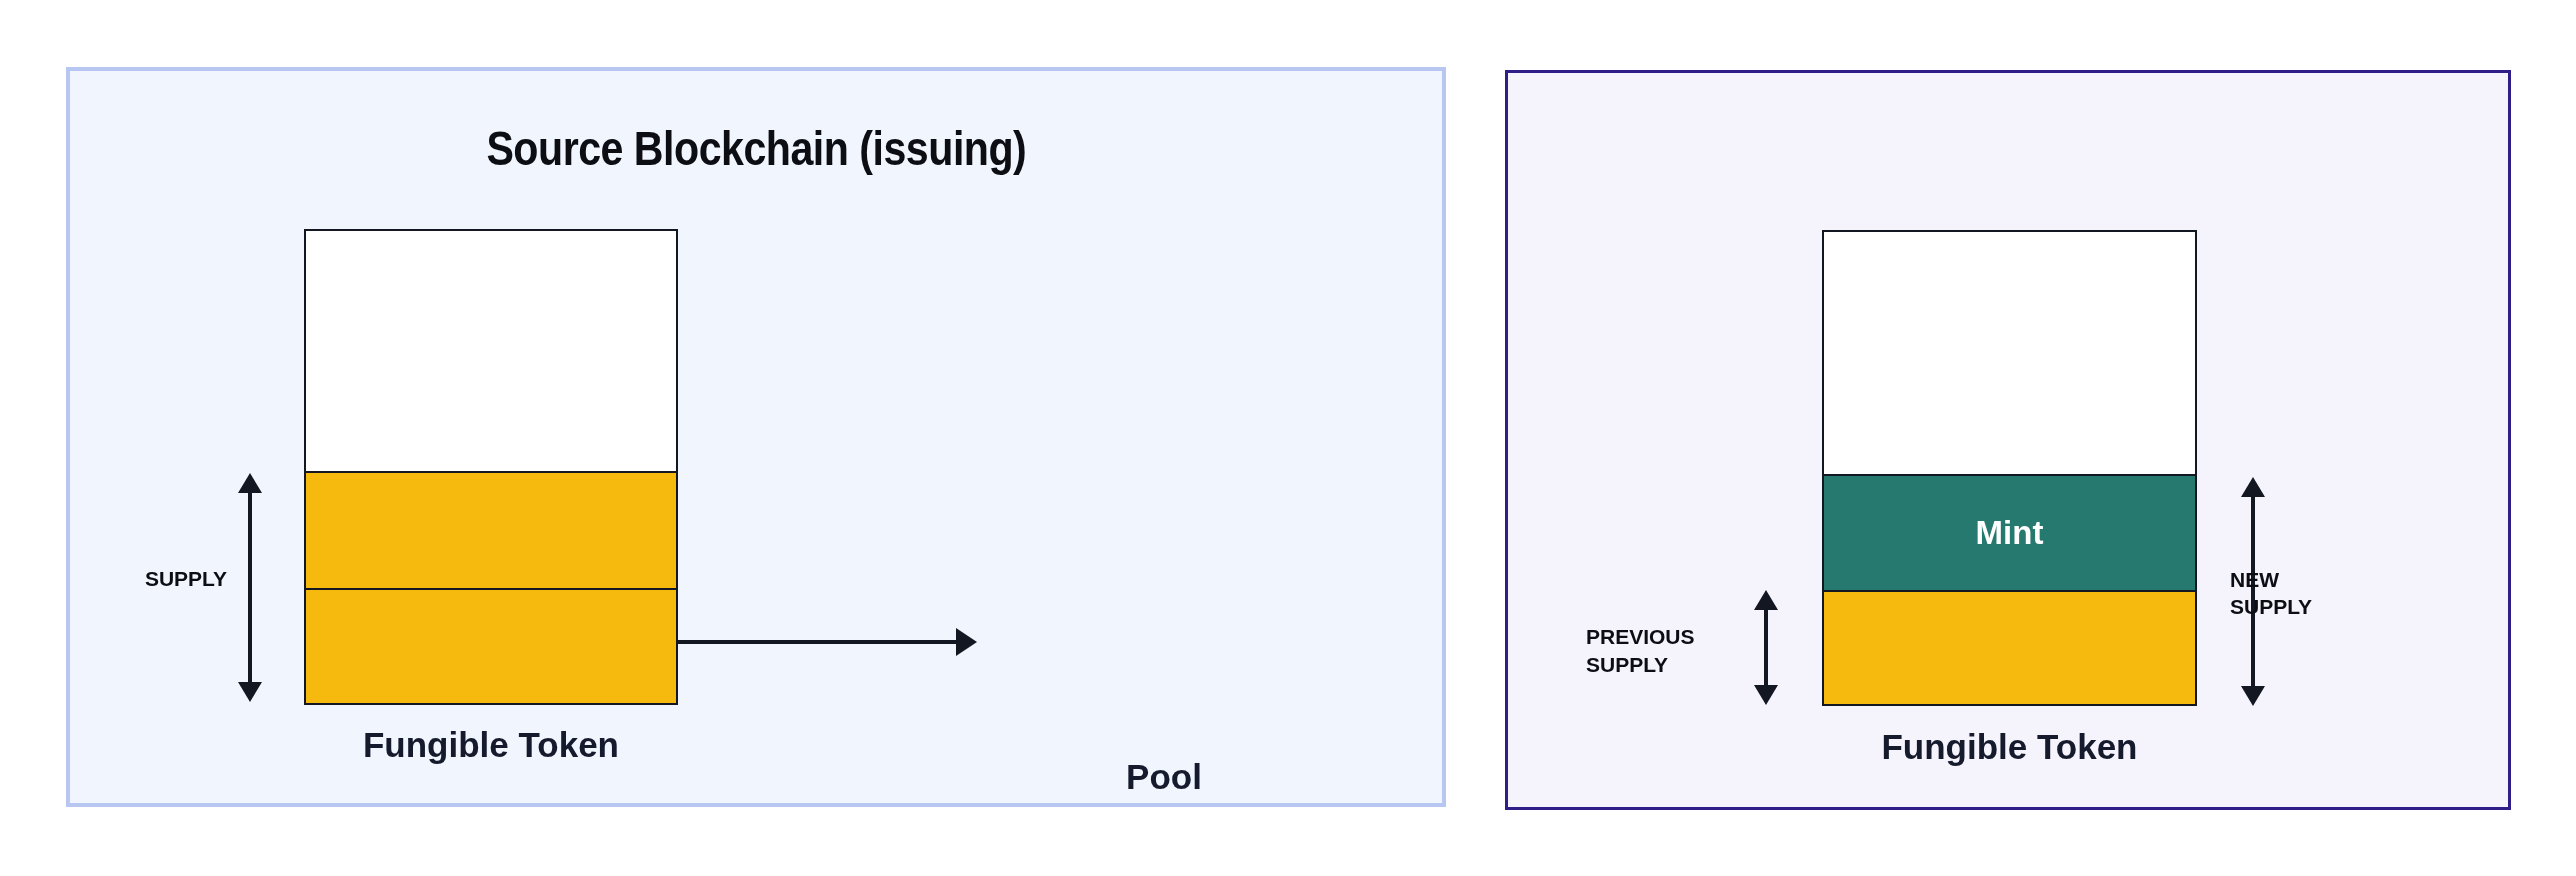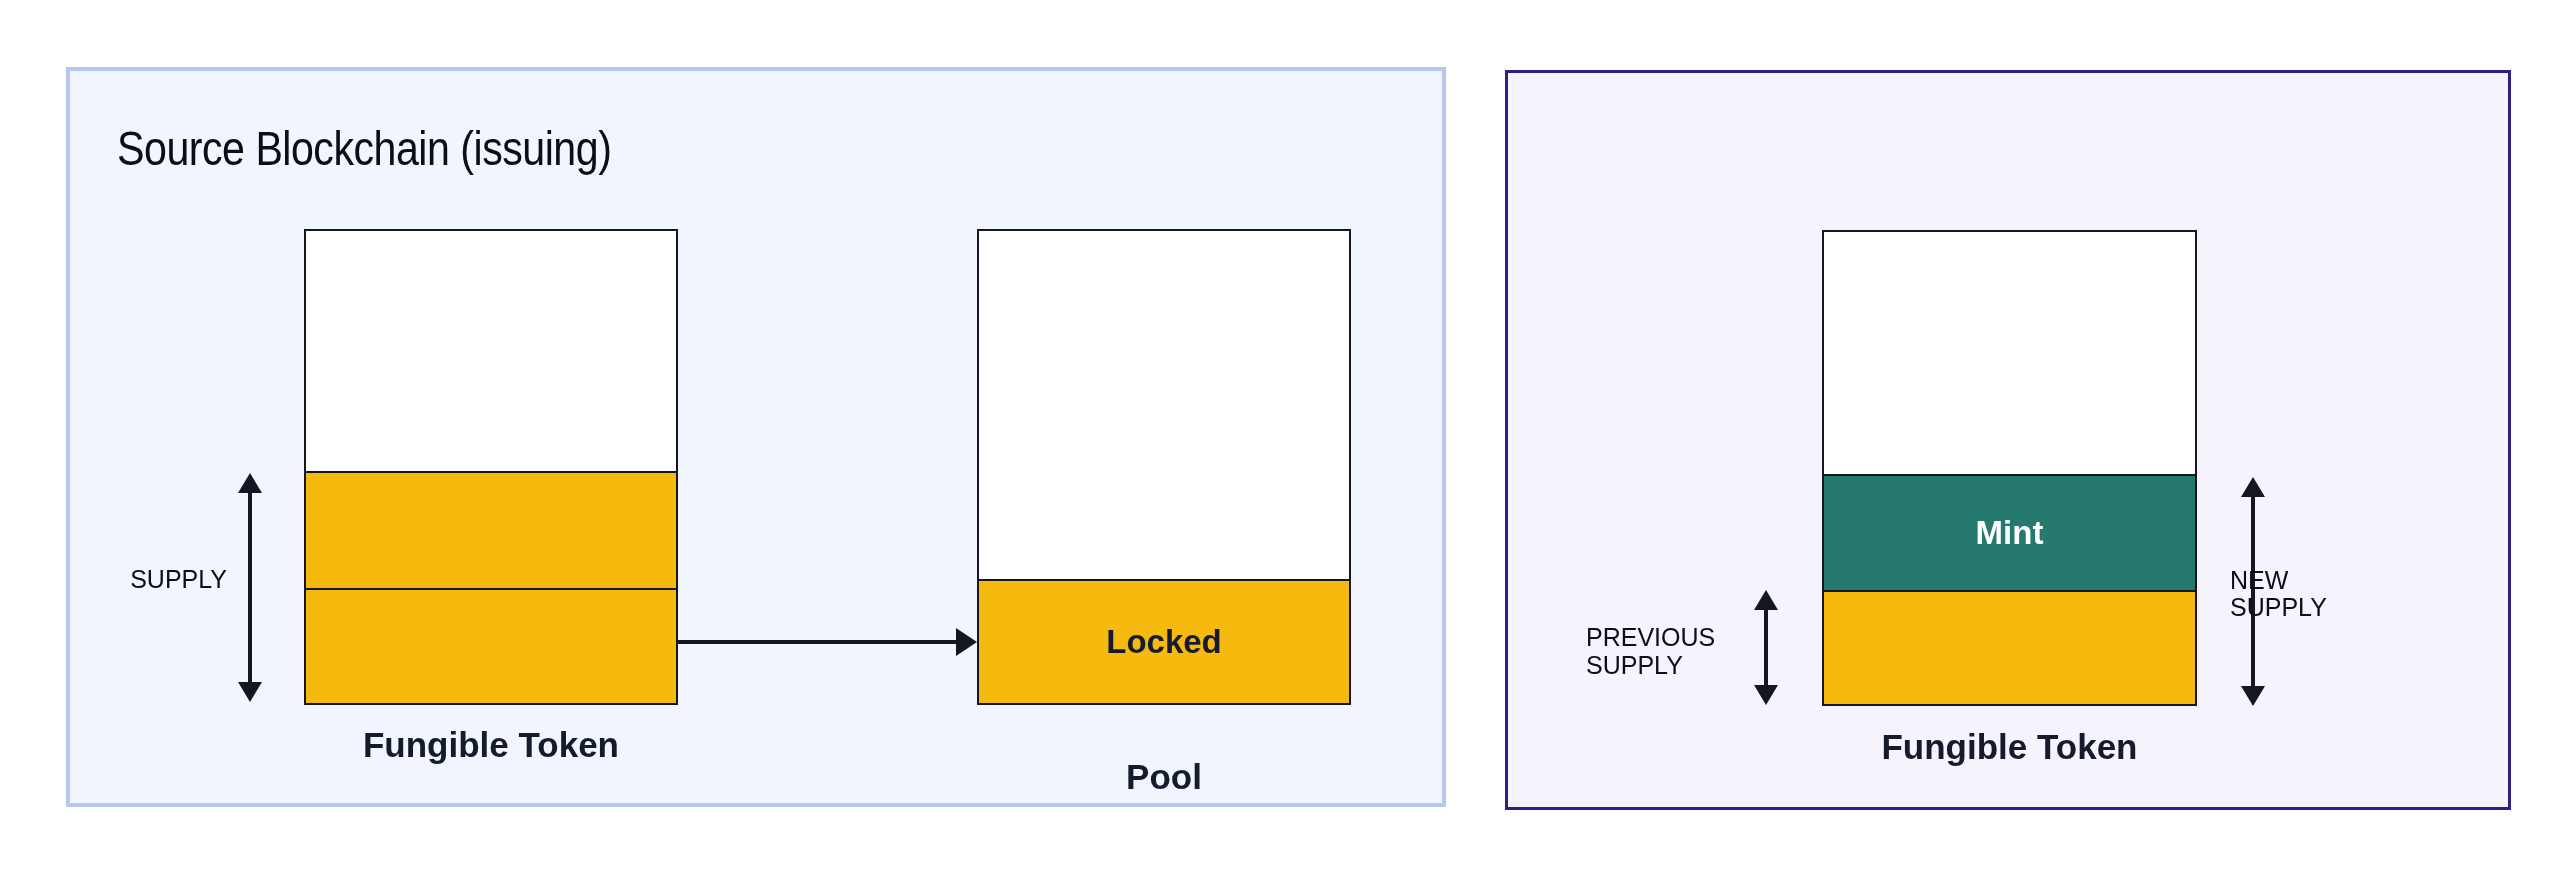--- a/index.html
+++ b/index.html
@@ -30,21 +30,22 @@
     border:4.4px solid var(--src-border);
   }
   .panel-dest{
     left:1505px;top:70px;width:1006px;height:740px;
     background:var(--dst-bg);
     border:3.9px solid var(--dst-border);
   }
 
   .panel-title{
     position:absolute;left:0;top:49px;width:100%;
-    font-size:49px;font-weight:400;line-height:1.15;
+    text-align:center;
+    font-size:49px;font-weight:700;line-height:1.15;
     color:var(--ink);
     white-space:nowrap;
   }
   .panel-title .t{
     display:inline-block;
     transform:scaleX(.84);
     transform-origin:center;
     letter-spacing:-0.6px;
   }
 
@@ -66,21 +67,21 @@
   .box-inner-label.on-teal{color:#ffffff;}
 
   .box-caption{
     position:absolute;text-align:center;
     font-size:35px;font-weight:700;color:var(--label-ink);
     white-space:nowrap;line-height:1.2;
   }
 
   .range-label{
     position:absolute;
-    font-size:25px;font-weight:400;color:var(--ink);
+    font-size:21px;font-weight:700;color:var(--ink);
     line-height:28px;
     white-space:nowrap;
   }
 
   
   .varrow{
     position:absolute;width:24px;
     display:flex;flex-direction:column;align-items:center;
   }
   .vhead-up{width:0;height:0;
@@ -122,25 +123,20 @@
       <div class="vhead-up"></div>
       <div class="vline"></div>
       <div class="vhead-down"></div>
     </div>
 
     <div class="harrow" style="left:608px;top:557px;width:299px;">
       <div class="hline"></div>
       <div class="hhead"></div>
     </div>
 
-    <div class="token-box" style="left:907px;top:158px;width:374px;height:476px;">
-      <div class="section sec-yellow sec-top-line sec-center" style="top:348px;bottom:0;">
-        <span class="box-inner-label">Locked</span>
-      </div>
-    </div>
 
     <div class="box-caption" style="left:234px;top:653px;width:374px;">Fungible Token</div>
     <div class="box-caption" style="left:907px;top:653px;width:374px;margin-top:32px;">Pool</div>
   </div>
 
   <div class="panel panel-dest">
 
 
     <div class="token-box" style="left:314px;top:157px;width:375px;height:476px;">
       <div class="section sec-teal sec-top-line sec-center" style="top:242px;height:116px;">

